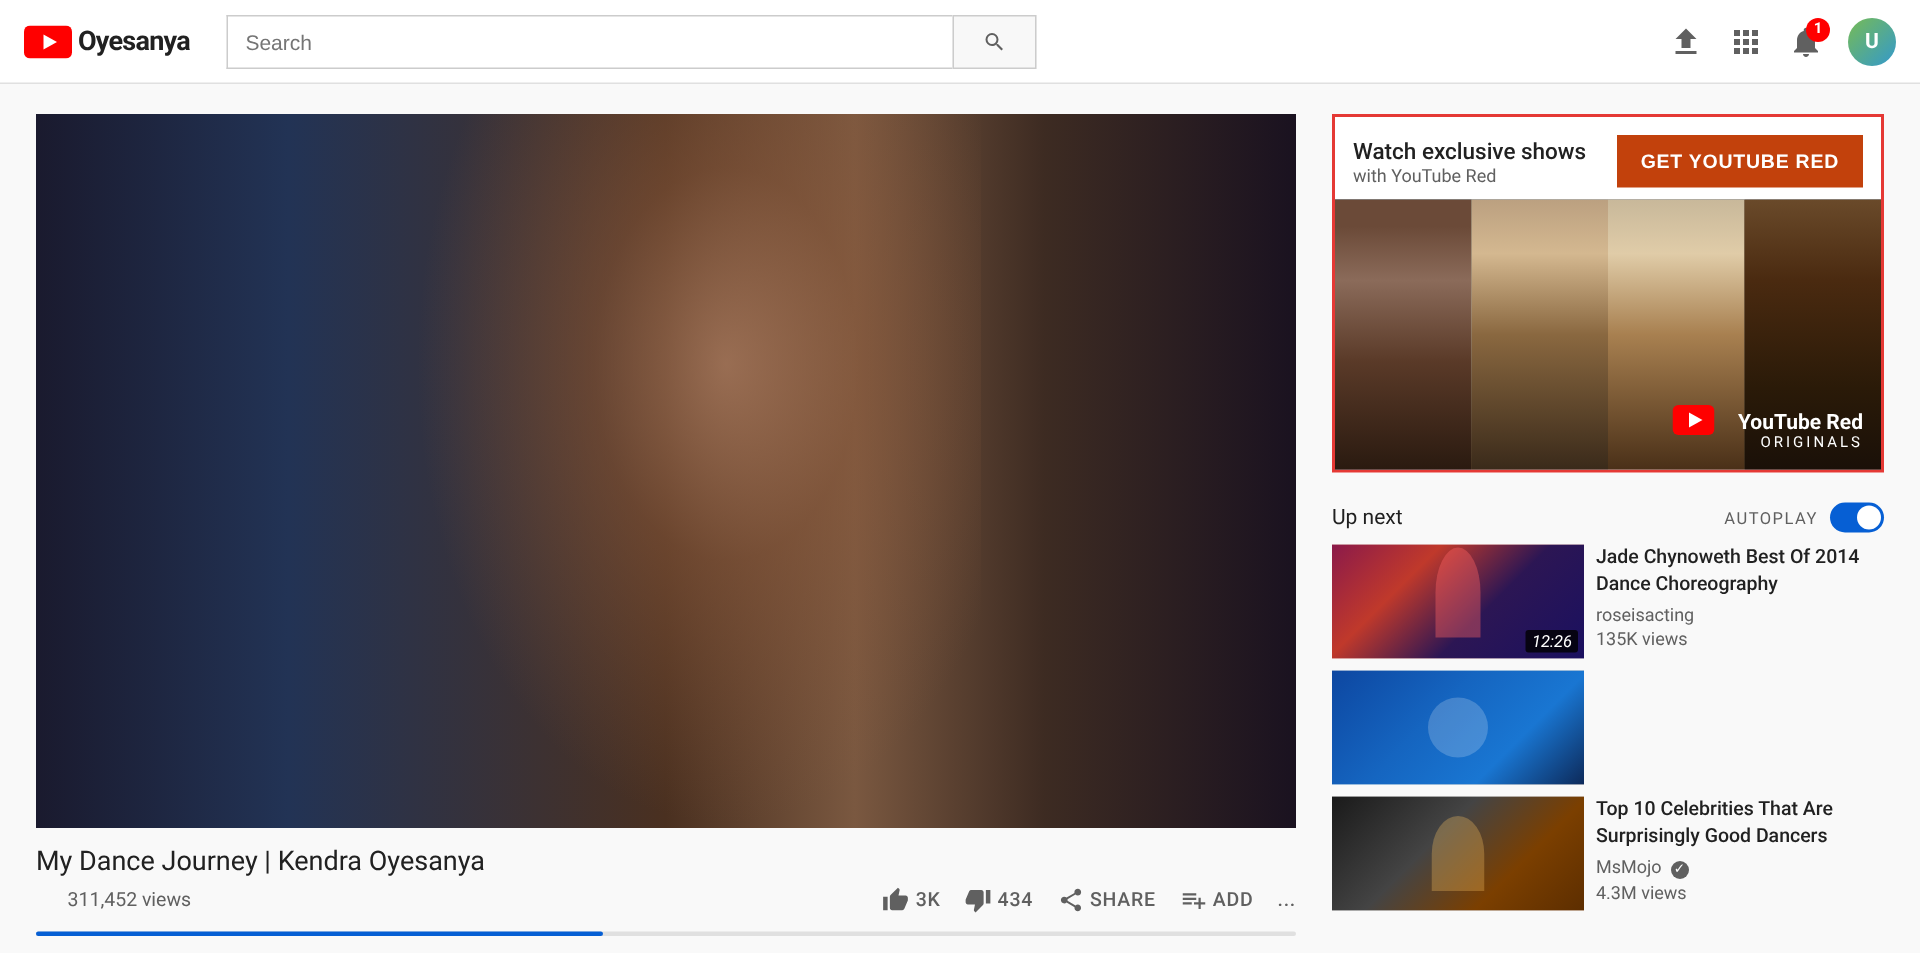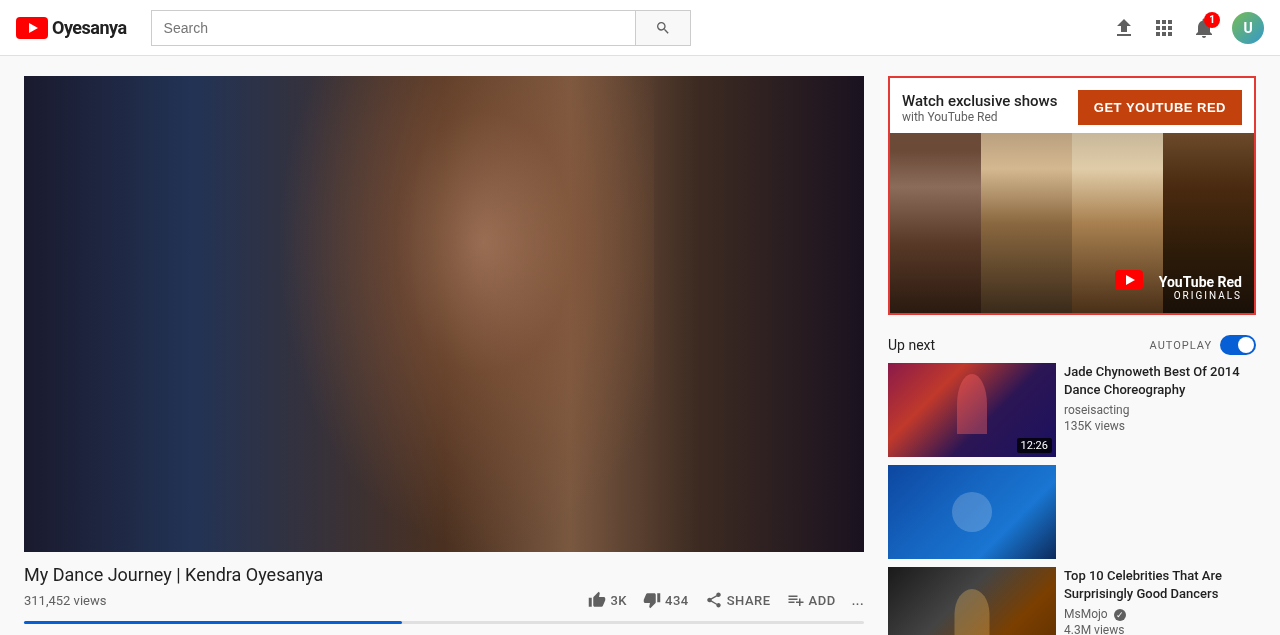--- a/index.html
+++ b/index.html
@@ -159,20 +159,21 @@
       font-size: 18px;
       font-weight: 400;
       color: #212121;
       margin-bottom: 6px;
     }
     #video-meta {
       display: flex;
       align-items: center;
       justify-content: space-between;
       margin-bottom: 12px;
+      margin-left: 21px;
     }
     #view-count {
       color: #606060;
       font-size: 13px;
     }
     #video-actions {
       display: flex;
       align-items: center;
       gap: 16px;
     }
@@ -345,24 +346,25 @@
 
     
     .rec-video {
       display: flex;
       gap: 8px;
       margin-bottom: 8px;
       cursor: pointer;
     }
     .rec-thumb {
       width: 168px;
-      height: 94px;
+      height: 76px;
       flex-shrink: 0;
       position: relative;
       overflow: hidden;
+      font-style: italic;
     }
     .rec-duration {
       position: absolute;
       bottom: 4px;
       right: 4px;
       background: rgba(0,0,0,0.8);
       color: white;
       font-size: 11px;
       padding: 1px 4px;
       border-radius: 2px;

